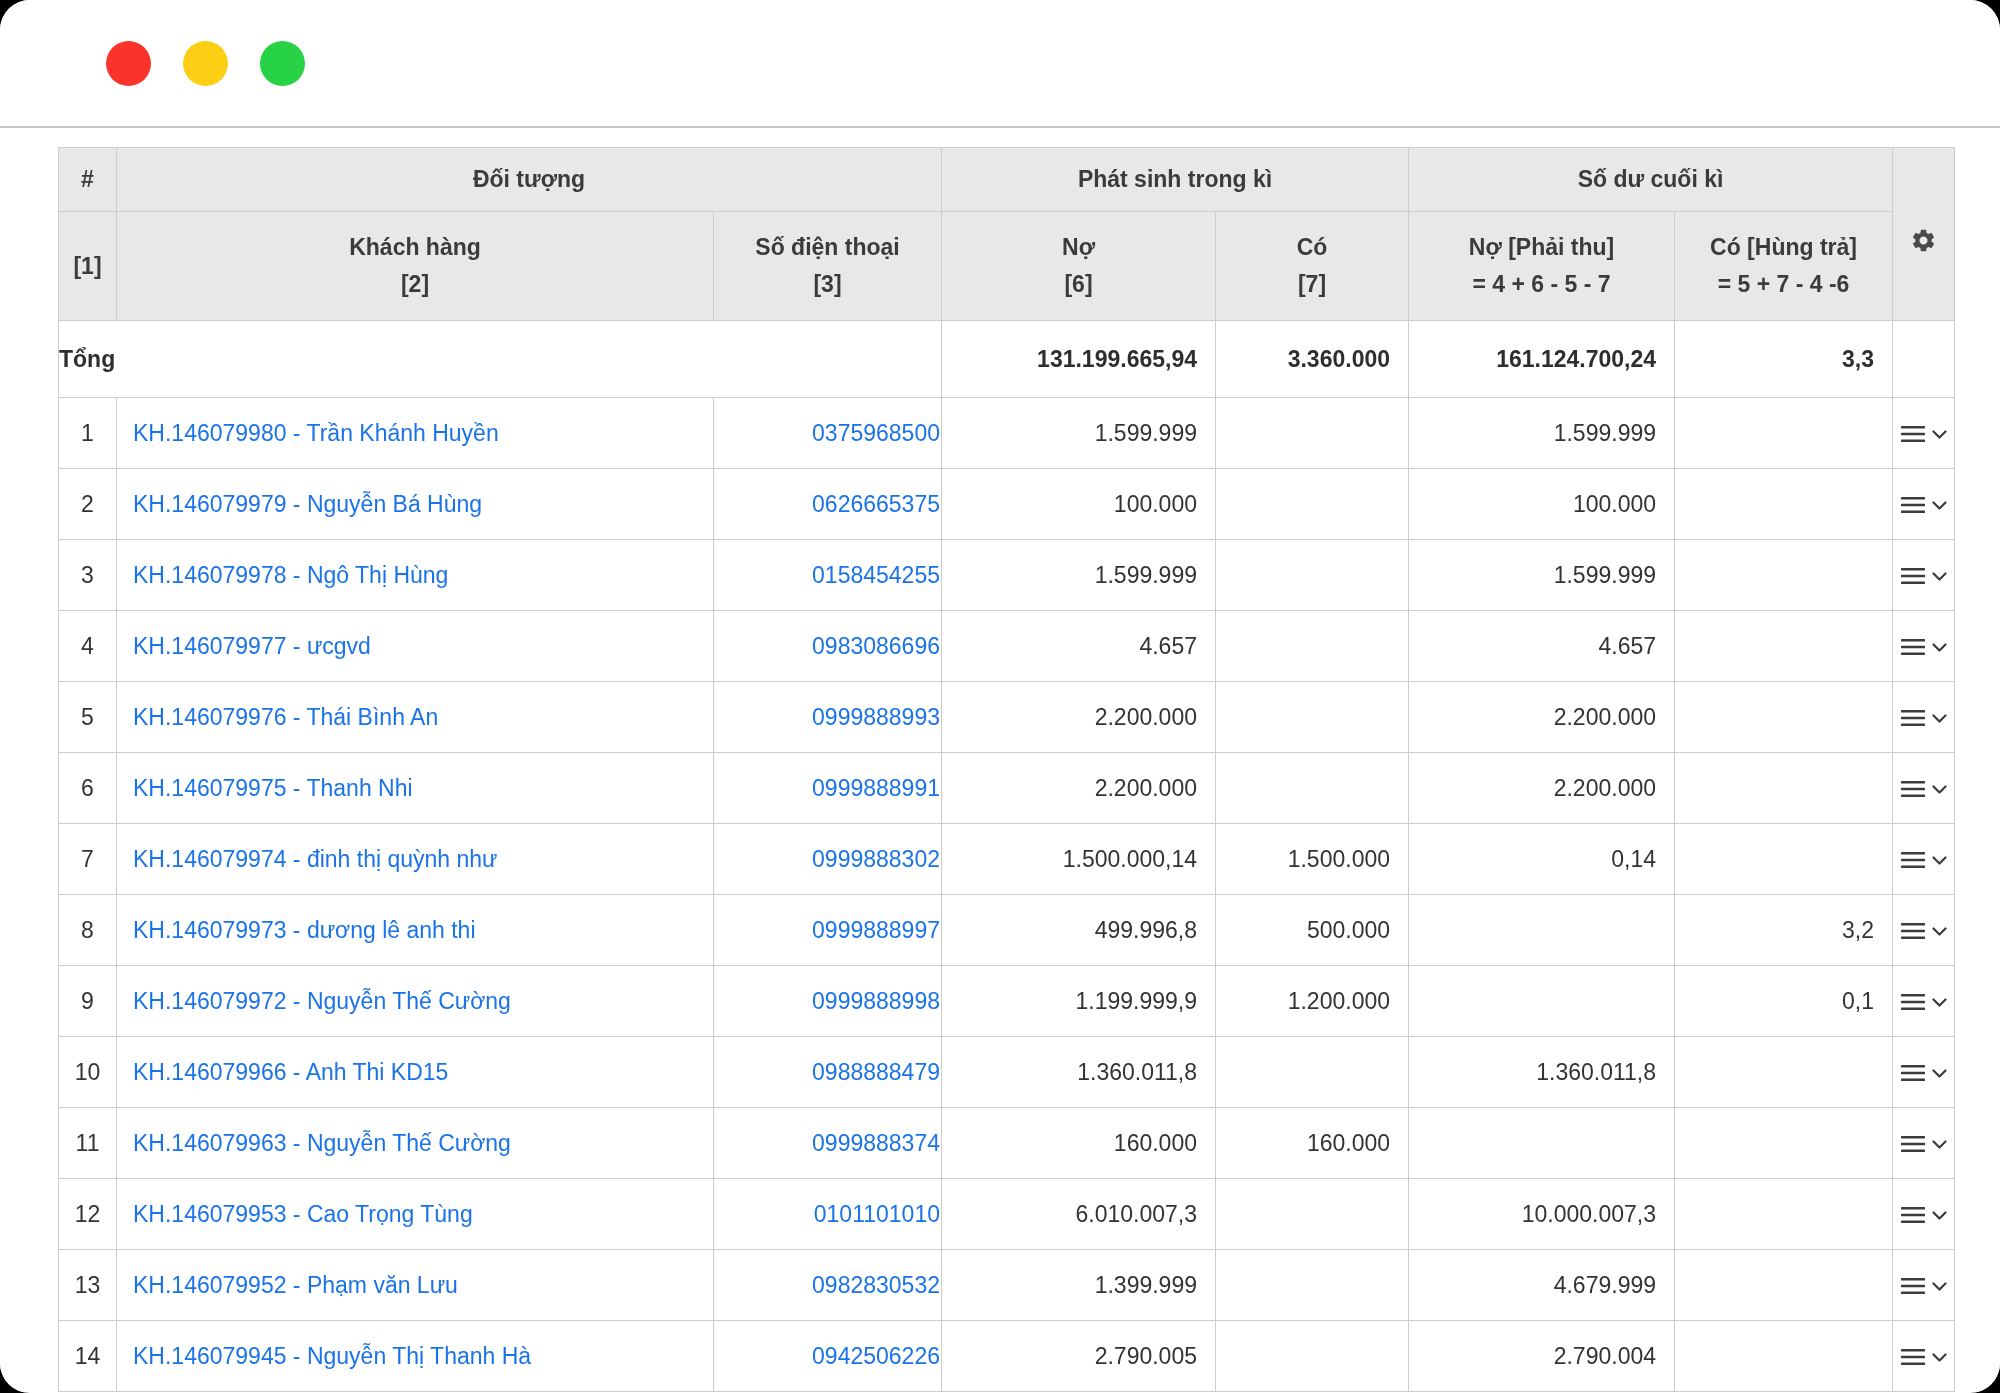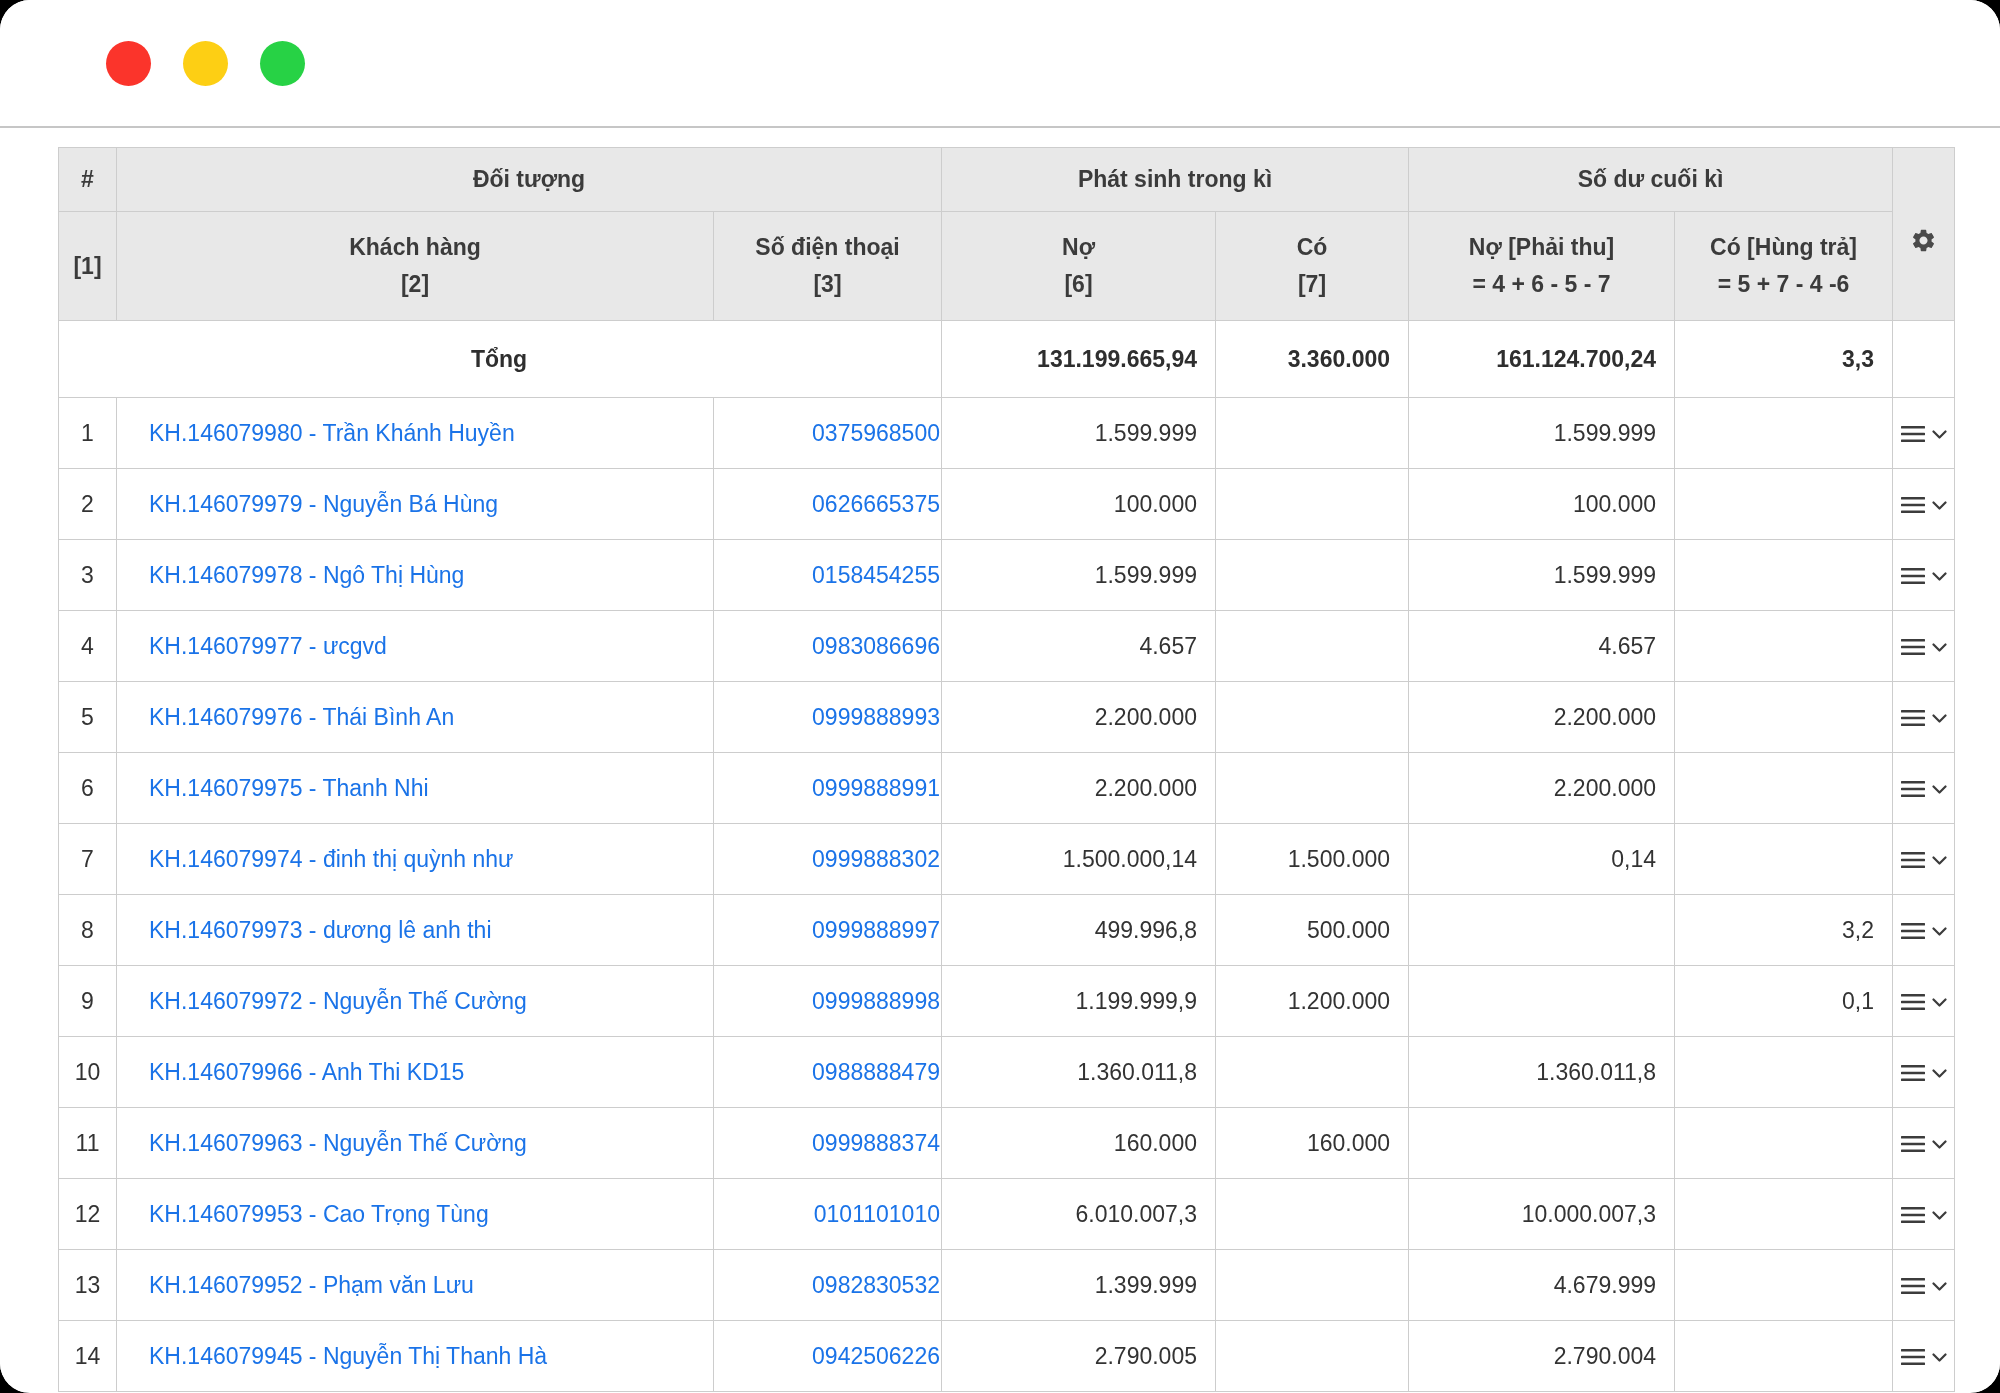--- a/index.html
+++ b/index.html
@@ -43,25 +43,25 @@
     vertical-align: middle;
   }
   tr.h1 { height: 64px; }
   tr.h2 { height: 109px; }
   .hline { line-height: 1.6; }
 
   .gear-cell { vertical-align: top; padding-top: 19px; text-align: center; }
   .gear { display: inline-block; cursor: pointer; line-height: 0; }
 
   tr.total-row { height: 77px; font-weight: bold; color: #2e2e2e; background: #fff; }
-  td.total-label { text-align: center; padding-right: 2px; }
+  td.total-label { text-align: left; padding-right: 2px; }
 
   tbody tr.data-row { height: 71px; background: #fff; }
   td.c-idx { text-align: center; color: #333; }
-  td.c-name { text-align: left; padding-left: 32px; }
+  td.c-name { text-align: left; padding-left: 16px; }
   td.c-name a, td.c-phone a { color: #1a73e8; text-decoration: none; cursor: pointer; }
   td.c-phone { text-align: right; padding-right: 1px; }
   td.num { text-align: right; padding-right: 18px; }
   td.c-menu { text-align: center; }
   .menu-btn { display: inline-flex; align-items: center; gap: 7px; cursor: pointer; vertical-align: middle; }
   .menu-btn svg { display: block; }
 </style>
 </head>
 <body>
 

